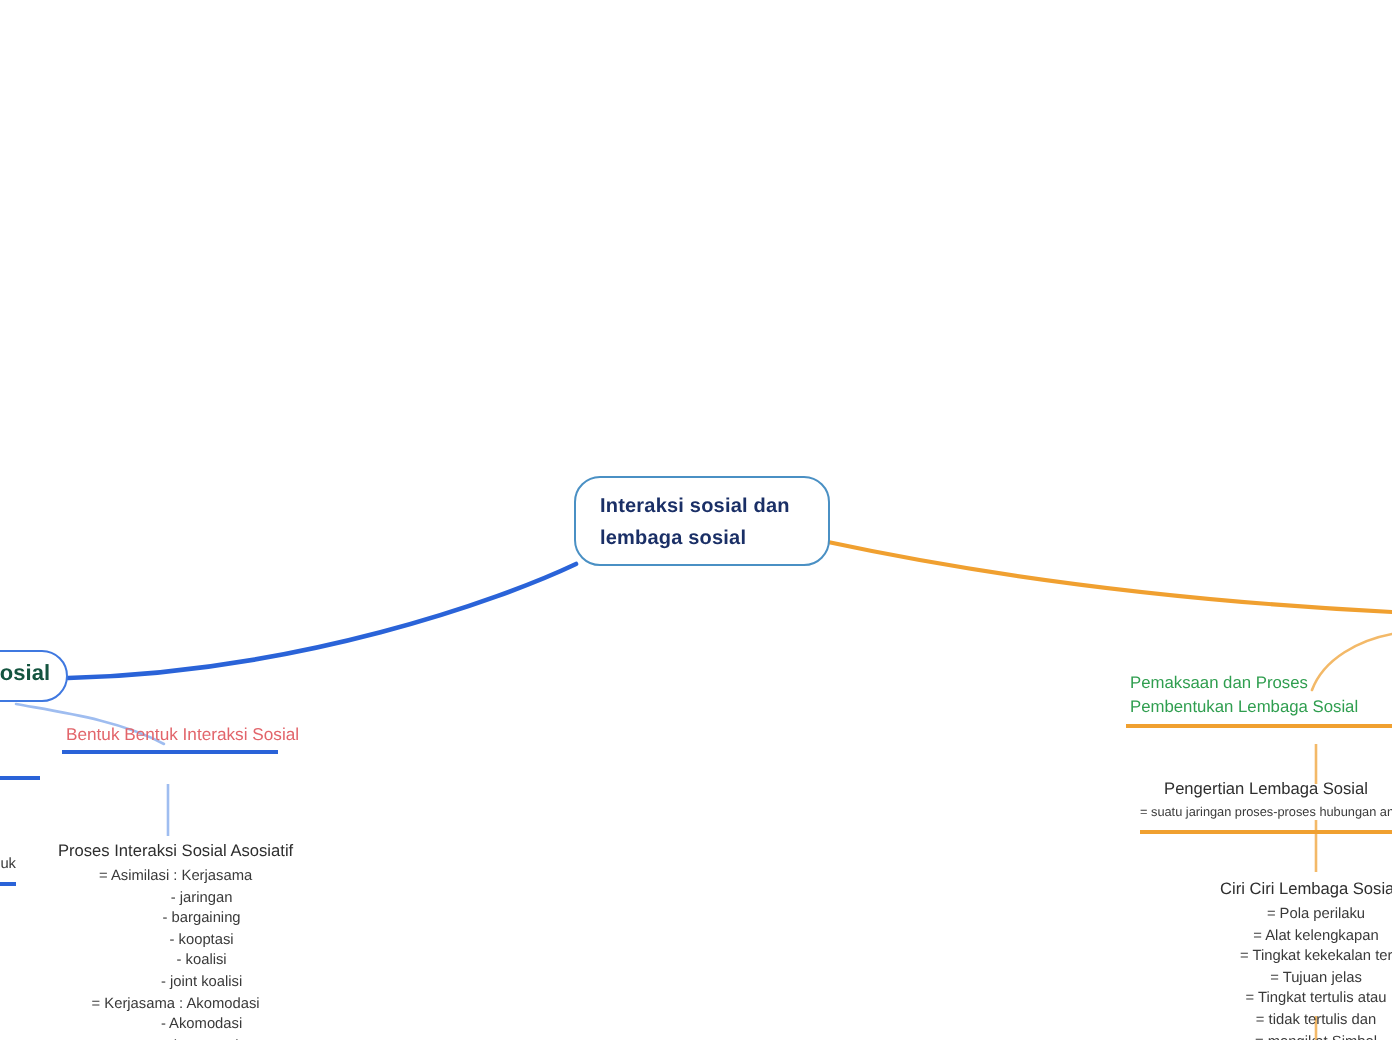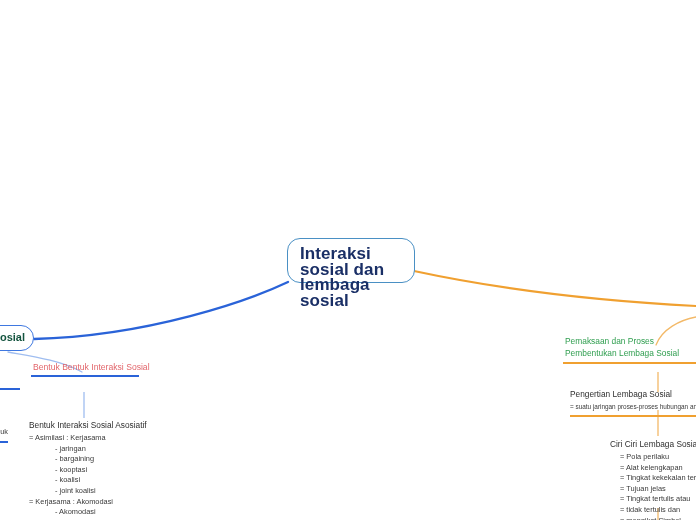--- a/index.html
+++ b/index.html
@@ -36,21 +36,21 @@
     left: 287px;
     top: 238px;
     width: 128px;
     height: 45px;
     box-sizing: border-box;
     border: 1.6px solid #4a90c4;
     border-radius: 13px;
     background: #ffffff;
     padding: 7px 11px 0 12px;
     color: #1a2f66;
-    font-size: 17px;
+    font-size: 10px;
     font-weight: 700;
     line-height: 15.5px;
     letter-spacing: .1px;
   }
 
   
   .pill-node {
     position: absolute;
     left: -62px;
     top: 325px;
@@ -103,20 +103,21 @@
     width: 100%;
   }
 
   
   .leaf {
     position: absolute;
     color: #3a3a3a;
     font-size: 7.4px;
     line-height: 10.6px;
     white-space: nowrap;
+    text-align: center;
   }
   .leaf .leaf-title {
     display: block;
     font-size: 8.3px;
     line-height: 13px;
     color: #2e2e2e;
     margin-bottom: 1px;
   }
   .leaf .li {
     display: block;
@@ -180,21 +181,21 @@
     <span class="htext">Bentuk Bentuk Interaksi Sosial</span>
     <span class="hrule"></span>
   </div>
 
   <div class="leaf clip-left" style="left:-14px; top:427px; width:22px;">
     <span class="li">uk</span>
     <span class="rule-blue"></span>
   </div>
 
   <div class="leaf" style="left:29px; top:419px;">
-    <span class="leaf-title">Bentuk Interaksi Sosial Asosiatif</span>
+    <span class="leaf-title">Proses Interaksi Sosial Asosiatif</span>
     <span class="li">= Asimilasi : Kerjasama</span>
     <span class="li ind">- jaringan</span>
     <span class="li ind">- bargaining</span>
     <span class="li ind">- kooptasi</span>
     <span class="li ind">- koalisi</span>
     <span class="li ind">- joint koalisi</span>
     <span class="li">= Kerjasama : Akomodasi</span>
     <span class="li ind">- Akomodasi</span>
     <span class="li ind">- kompromi</span>
 

